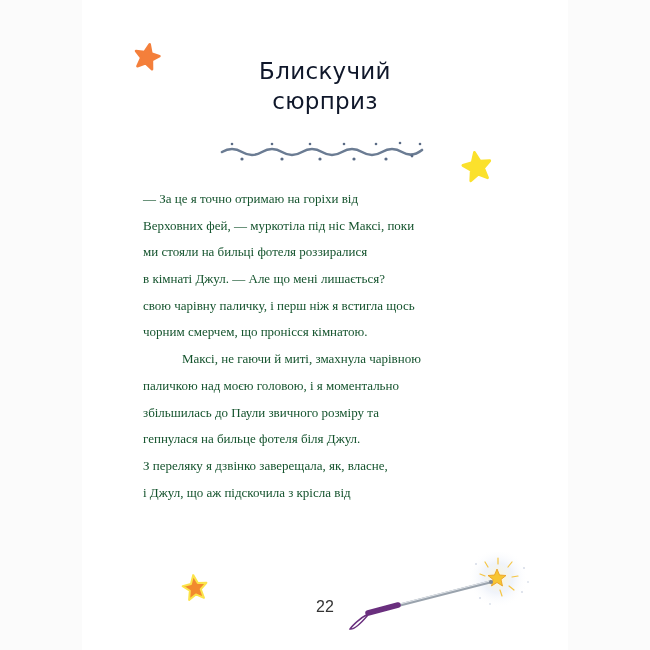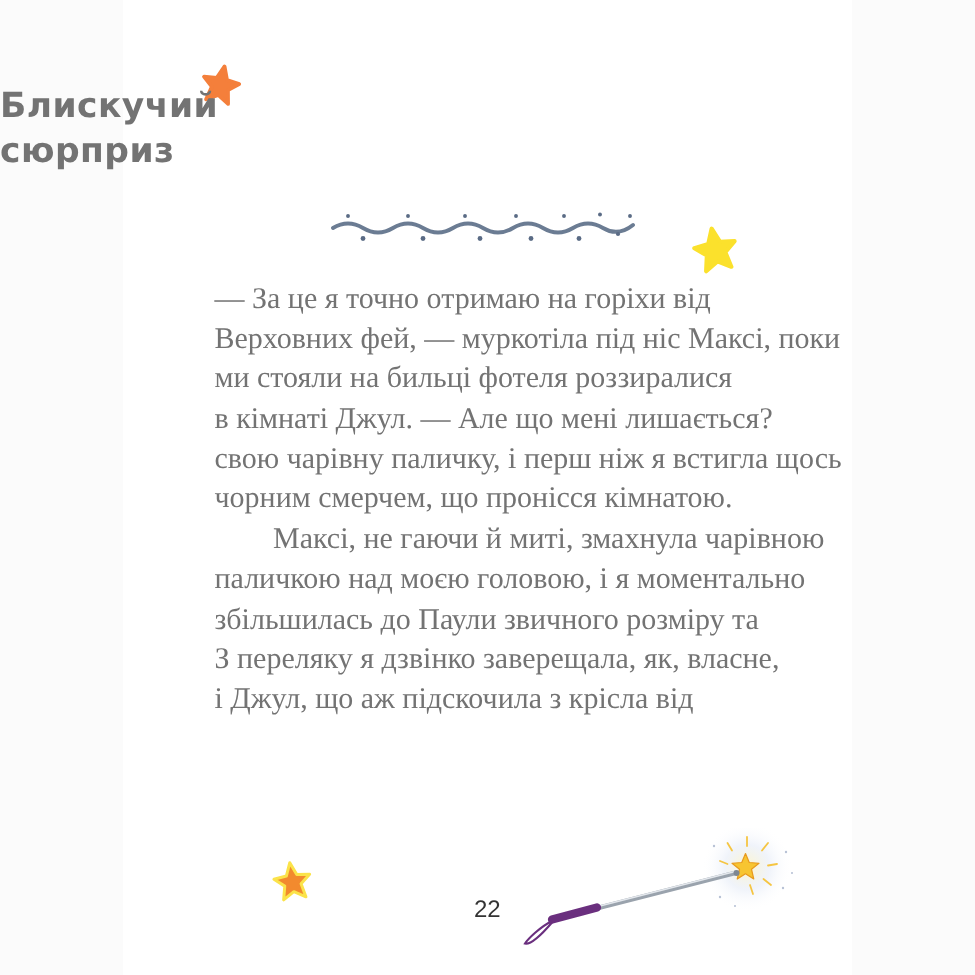--- a/index.html
+++ b/index.html
@@ -8,36 +8,36 @@
     background: #fbfbfb;
     position: relative;
     font-family: "DejaVu Serif", "Liberation Serif", serif;
   }
   .page {
     position: absolute; left: 82px; top: 0; width: 486px; height: 650px;
     background: #ffffff;
   }
   .title {
     position: absolute; left: 0; width: 650px; top: 56px;
-    text-align: left;
+    text-align: center;
     font-family: "DejaVu Sans", "Liberation Sans", sans-serif;
-    font-weight: bold;
-    color: #737373;
+    font-weight: normal;
+    color: #0f172a;
     font-size: 23px;
     line-height: 30px;
     letter-spacing: 0.3px;
   }
   .divider {
     position: absolute; left: 220px; top: 140px; width: 206px; height: 22px;
   }
   .body-text {
     position: absolute; left: 143px; top: 186px; width: 400px;
     font-family: "Liberation Serif", "DejaVu Serif", serif;
-    color: #737373;
-    font-size: 20px;
+    color: #14532d;
+    font-size: 13px;
     line-height: 26.7px;
     white-space: nowrap;
   }
   .body-text .line { display: block; height: 26.7px; }
   .body-text .indent { padding-left: 8px; margin-left: 31px; }
   .page-number {
     position: absolute; left: 316px; top: 598px;
     font-family: "Liberation Sans", "DejaVu Sans", sans-serif;
     font-size: 16px; color: #333;
   }
@@ -88,20 +88,21 @@
 <div class="body-text">
   <span class="line">— За це я точно отримаю на горіхи від</span>
   <span class="line">Верховних фей, — муркотіла під ніс Максі, поки</span>
   <span class="line">ми стояли на бильці фотеля роззиралися</span>
   <span class="line">в кімнаті Джул. — Але що мені лишається?</span>
   <span class="line">свою чарівну паличку, і перш ніж я встигла щось</span>
   <span class="line">чорним смерчем, що пронісся кімнатою.</span>
   <span class="line indent">Максі, не гаючи й миті, змахнула чарівною</span>
   <span class="line">паличкою над моєю головою, і я моментально</span>
   <span class="line">збільшилась до Паули звичного розміру та</span>
+  <span class="line">гепнулася на бильце фотеля біля Джул.</span>
   <span class="line">З переляку я дзвінко заверещала, як, власне,</span>
   <span class="line">і Джул, що аж підскочила з крісла від</span>
 </div>
 
 <svg class="wand" viewBox="0 0 200 80">
   <defs>
     <radialGradient id="glow" cx="0.5" cy="0.5" r="0.5">
       <stop offset="0" stop-color="#fff6c8" stop-opacity="0.95"></stop>
       <stop offset="0.5" stop-color="#e6ecf7" stop-opacity="0.6"></stop>
       <stop offset="1" stop-color="#ffffff" stop-opacity="0"></stop>

